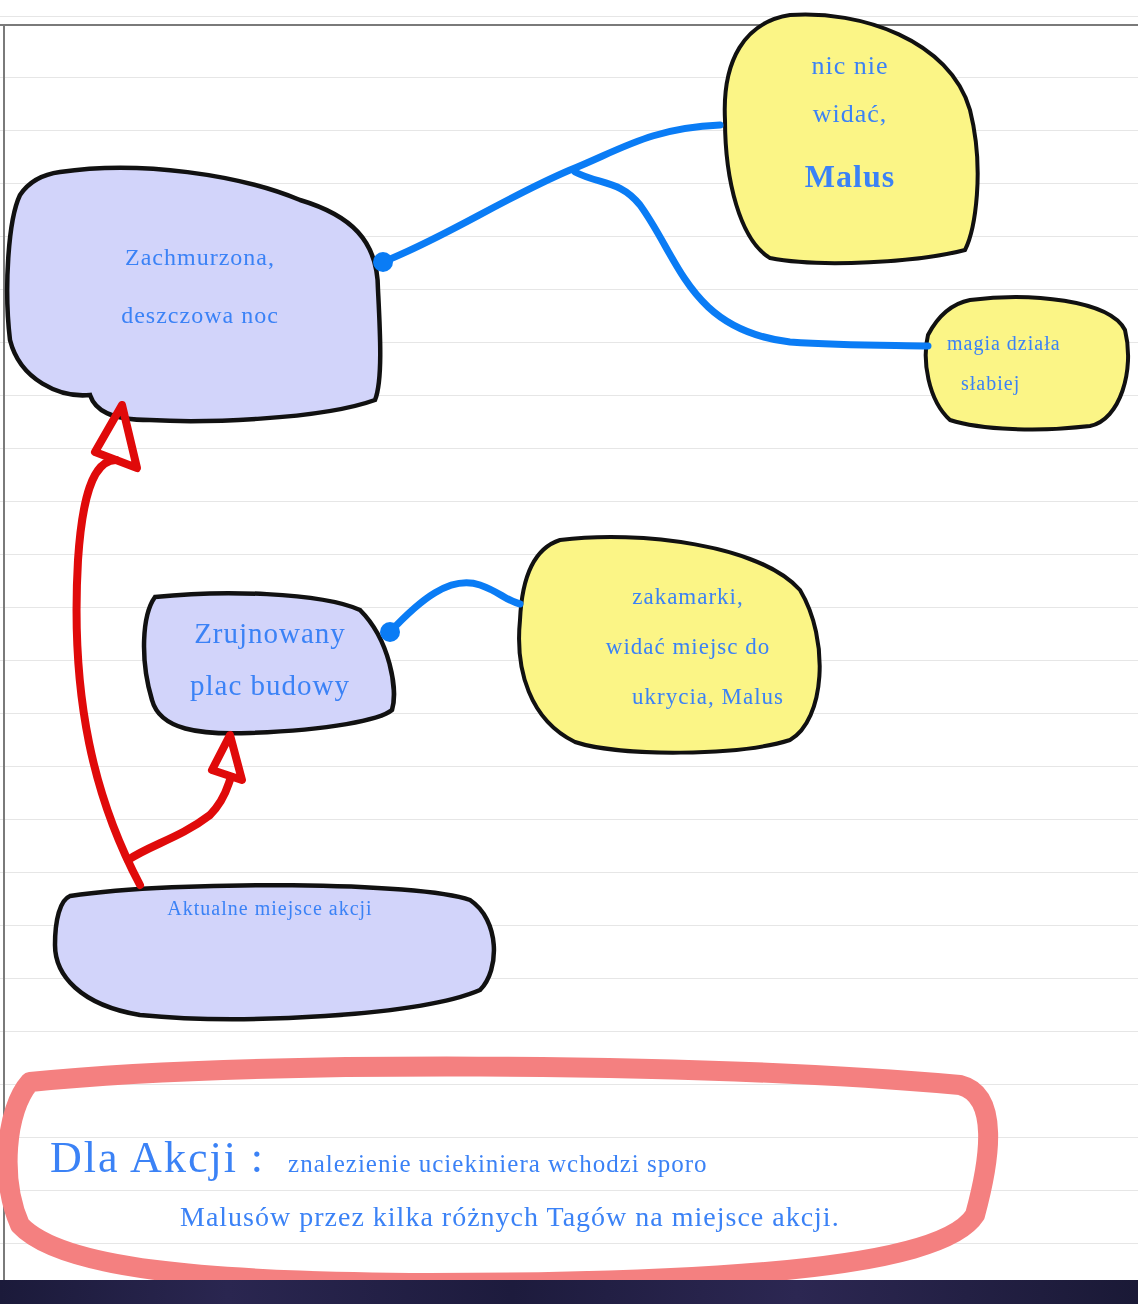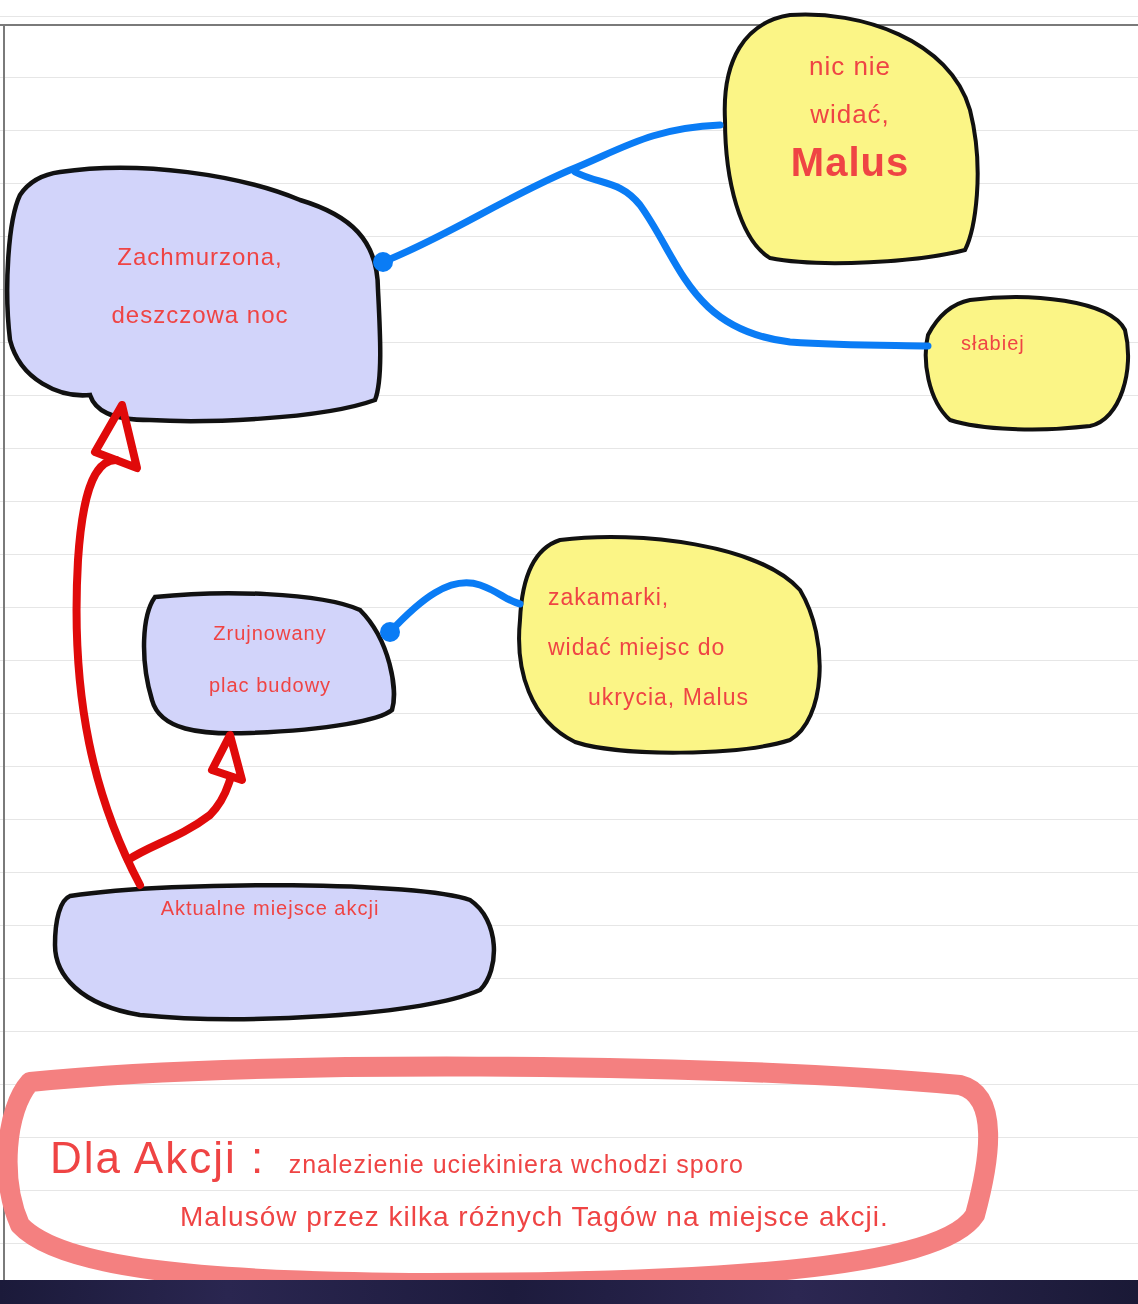--- a/index.html
+++ b/index.html
@@ -20,22 +20,22 @@
     }
     .margin-rule {
       position:absolute; left:3px; top:24px; width:2px; height:1256px; background:#7a7a7a;
     }
     .bottom-strip {
       position:absolute; left:0; top:1280px; width:1138px; height:24px;
       background: linear-gradient(90deg,#1b1a3a,#2a2650 20%,#1d1b3d 45%,#2c2752 70%,#1a1936);
     }
     svg.diagram { position:absolute; left:0; top:0; }
     .label {
-      position:absolute; color:#ef4444; text-align:center;
-      font-family: Liberation Sans, sans-serif;
+      position:absolute; color:#3b82f6; text-align:center;
+      font-family: Liberation Serif, serif;
       letter-spacing:1px; line-height:1.25;
     }
     .label .line { display:block; white-space:nowrap; }
   </style>
 </head>
 <body>
 
 <div class="paper"></div>
 <div class="top-rule"></div>
 <div class="margin-rule"></div>
@@ -73,33 +73,34 @@
 </svg>
 
 <div class="label" style="left:40px; top:228px; width:320px; font-size:24px; line-height:58px;">
   <span class="line">Zachmurzona,</span>
   <span class="line">deszczowa noc</span>
 </div>
 
 <div class="label" style="left:745px; top:42px; width:210px; font-size:26px; line-height:48px;">
   <span class="line">nic nie</span>
   <span class="line">widać,</span>
-  <span class="line" style="font-size:40px; font-weight:bold; ">Malus</span>
+  <span class="line" style="font-size:32px; font-weight:bold; margin-top:14px;">Malus</span>
 </div>
 
 <div class="label" style="left:935px; top:323px; width:185px; font-size:20px; line-height:40px; text-align:left; padding-left:12px;">
+  <span class="line">magia działa</span>
   <span class="line" style="padding-left:14px;">słabiej</span>
 </div>
 
-<div class="label" style="left:155px; top:607px; width:230px; font-size:20px; line-height:52px;">
+<div class="label" style="left:155px; top:607px; width:230px; font-size:29px; line-height:52px;">
   <span class="line">Zrujnowany</span>
   <span class="line">plac budowy</span>
 </div>
 
-<div class="label" style="left:530px; top:572px; width:280px; font-size:23px; line-height:50px; text-align:left; padding-left:18px;">
+<div class="label" style="left:530px; top:572px; width:280px; font-size:23px; line-height:50px; text-align:center; padding-left:18px;">
   <span class="line">zakamarki,</span>
   <span class="line">widać miejsc do</span>
   <span class="line" style="padding-left:40px;">ukrycia, Malus</span>
 </div>
 
 <div class="label" style="left:60px; top:886px; width:420px; font-size:20px; line-height:44px;">
   <span class="line">Aktualne miejsce akcji</span>
 </div>
 
 <div class="label" style="left:40px; top:1130px; width:940px; text-align:left;">

